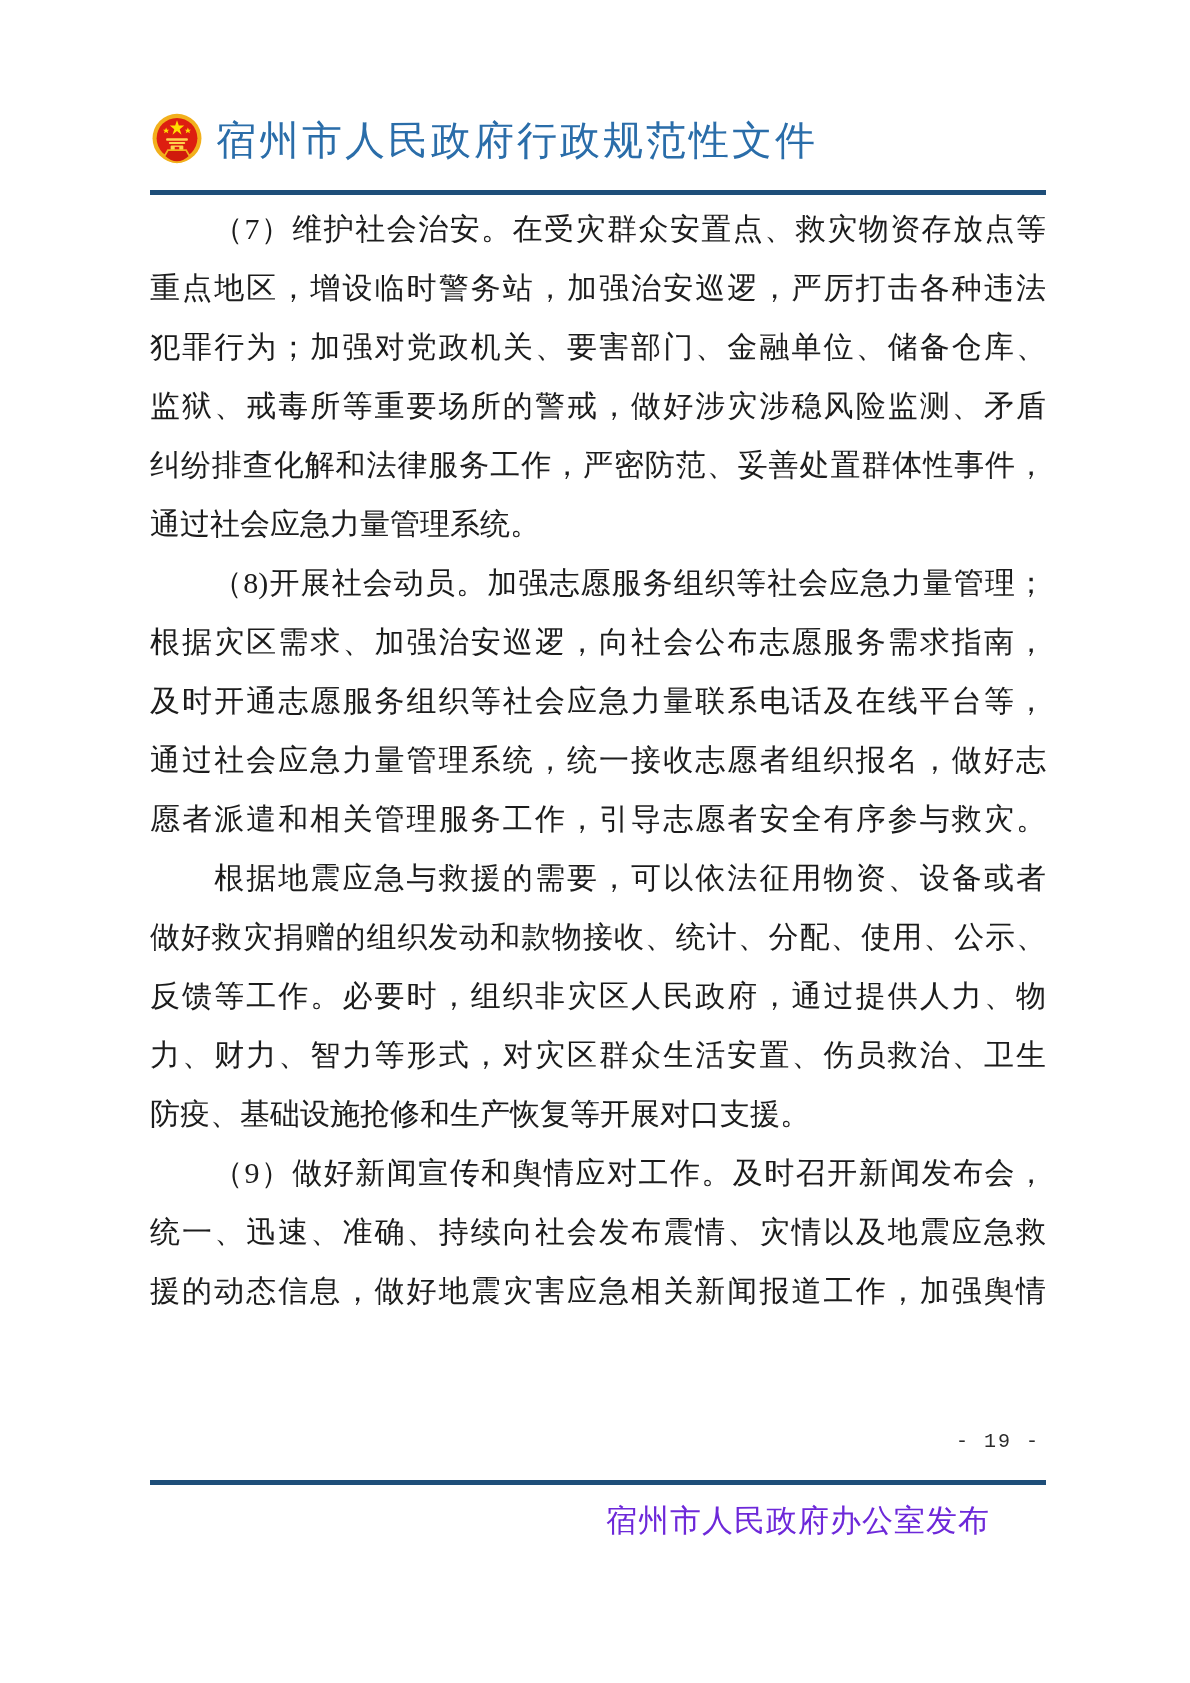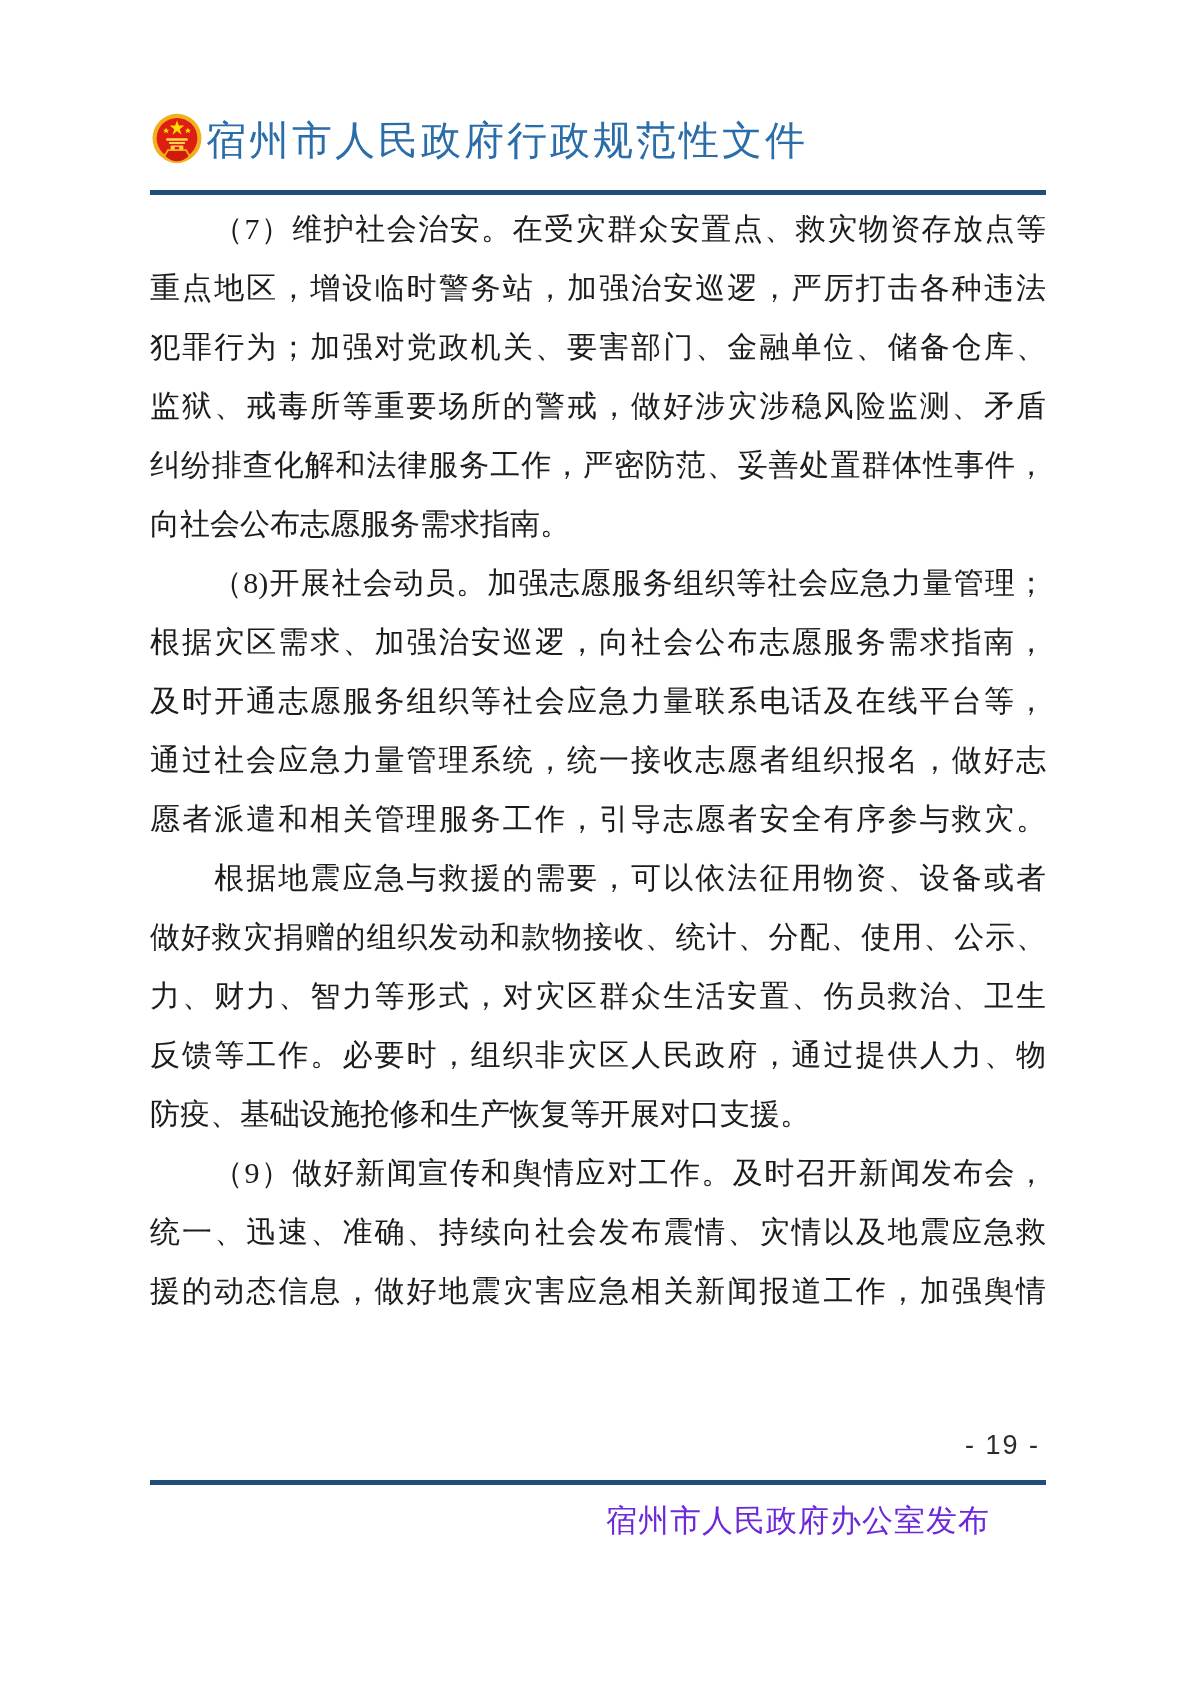--- a/index.html
+++ b/index.html
@@ -7,21 +7,21 @@
     position:relative;
     width:1190px;height:1683px;
     margin:0 auto;
     background:#ffffff;
     font-family:"Liberation Serif","DejaVu Serif",serif;
     overflow:hidden;
   }
   
   .header{
     position:absolute;left:148px;top:110px;
-    display:flex;align-items:center;
+    display:flex;align-items:center;gap:10px;
     height:62px;
   }
   .emblem{width:58px;height:60px;flex:0 0 auto;}
   .page-title{
     font-size:40px;
     letter-spacing:3px;
     color:#2a6da9;
     white-space:nowrap;
     line-height:62px;
   }
@@ -44,24 +44,24 @@
     text-align-last:justify;
     white-space:normal;
     overflow:hidden;
   }
   .body-line.nofill{
     text-align-last:left;
   }
   
   .page-number{
     position:absolute;right:150px;top:1430px;
-    font-size:27px;
+    font-size:20px;
     letter-spacing:2px;
     color:#2b2b2b;
-    font-family:Liberation Sans, sans-serif;
+    font-family:Liberation Mono, monospace;
   }
   .footer-rule{
     position:absolute;left:150px;top:1480px;
     width:896px;height:5px;
     background:#1e4e79;
   }
   .publisher{
     position:absolute;right:200px;top:1500px;
     font-size:31px;
     letter-spacing:1px;
@@ -91,34 +91,34 @@
   </div>
   <div class="header-rule"></div>
 
   <div class="doc-body">
       <div>
         <div class="body-line">　　（7）维护社会治安。在受灾群众安置点、救灾物资存放点等</div>
         <div class="body-line">重点地区，增设临时警务站，加强治安巡逻，严厉打击各种违法</div>
         <div class="body-line">犯罪行为；加强对党政机关、要害部门、金融单位、储备仓库、</div>
         <div class="body-line">监狱、戒毒所等重要场所的警戒，做好涉灾涉稳风险监测、矛盾</div>
         <div class="body-line">纠纷排查化解和法律服务工作，严密防范、妥善处置群体性事件，</div>
-        <div class="body-line nofill">向社会公布志愿服务需求指南。</div>
+        <div class="body-line nofill">通过社会应急力量管理系统。</div>
       </div>
       <div>
         <div class="body-line">　　（8)开展社会动员。加强志愿服务组织等社会应急力量管理；</div>
         <div class="body-line">根据灾区需求、加强治安巡逻，向社会公布志愿服务需求指南，</div>
         <div class="body-line">及时开通志愿服务组织等社会应急力量联系电话及在线平台等，</div>
         <div class="body-line">通过社会应急力量管理系统，统一接收志愿者组织报名，做好志</div>
         <div class="body-line">愿者派遣和相关管理服务工作，引导志愿者安全有序参与救灾。</div>
       </div>
       <div>
         <div class="body-line">　　根据地震应急与救援的需要，可以依法征用物资、设备或者</div>
         <div class="body-line">做好救灾捐赠的组织发动和款物接收、统计、分配、使用、公示、</div>
+        <div class="body-line">反馈等工作。必要时，组织非灾区人民政府，通过提供人力、物</div>
         <div class="body-line">力、财力、智力等形式，对灾区群众生活安置、伤员救治、卫生</div>
-        <div class="body-line">反馈等工作。必要时，组织非灾区人民政府，通过提供人力、物</div>
         <div class="body-line nofill">防疫、基础设施抢修和生产恢复等开展对口支援。</div>
       </div>
       <div>
         <div class="body-line">　　（9）做好新闻宣传和舆情应对工作。及时召开新闻发布会，</div>
         <div class="body-line">统一、迅速、准确、持续向社会发布震情、灾情以及地震应急救</div>
         <div class="body-line">援的动态信息，做好地震灾害应急相关新闻报道工作，加强舆情</div>
       </div>
     </div>
 
   <div class="page-number">- 19 -</div>

